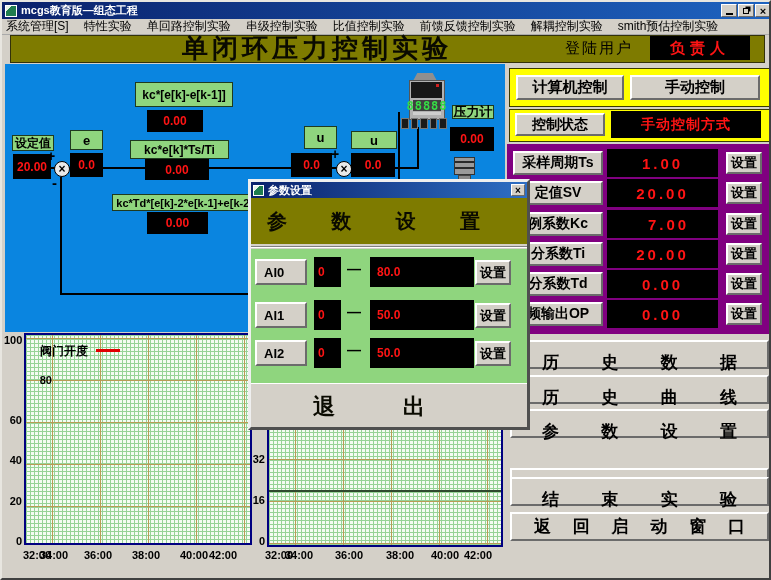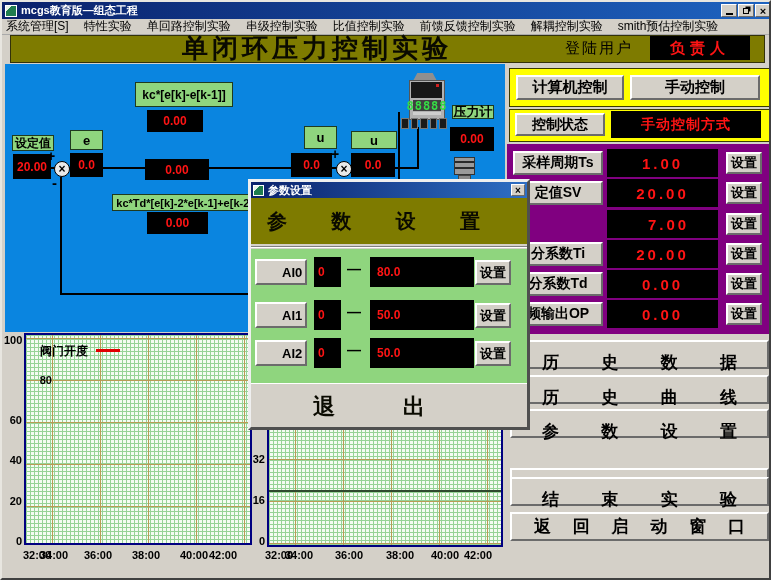--- a/index.html
+++ b/index.html
@@ -39,21 +39,21 @@
       repeating-linear-gradient(to bottom,#b99b55 0 1px,transparent 1px 42px),
       repeating-linear-gradient(to right,#96d396 0 1px,transparent 1px 4px),
       repeating-linear-gradient(to bottom,#96d396 0 1px,transparent 1px 4px);
     background-position:26px 0,0 3px,0 0,0 0;}
   .ytick{position:absolute;font-size:11px;font-weight:bold;color:#000;text-align:right;z-index:1;}
   .xtick{position:absolute;top:547px;width:34px;font-size:11px;font-weight:bold;color:#000;text-align:center;z-index:1;}
   .dialog{left:246px;top:177px;width:282px;height:251px;background:#d4d0c8;z-index:20;
           border:3px solid;border-color:#efefef #4f4f4f #4f4f4f #efefef;}
   .dlg-titlebar{left:0;top:0;width:276px;height:16px;background:linear-gradient(90deg,#0a216b,#2e6fc4);
                 display:flex;align-items:center;color:#fff;font-size:11px;font-weight:bold;padding-left:2px;}
-  .dlg-row-label{width:52px;height:26px;font-size:13px;font-weight:bold;display:flex;align-items:center;padding-left:25px;}
+  .dlg-row-label{width:52px;height:26px;font-size:13px;font-weight:bold;display:flex;align-items:center;padding-left:7px;}
   .dlg-set{width:36px;height:25px;font-size:13px;font-weight:bold;display:flex;align-items:center;justify-content:center;}
   .ctrl-btn{display:flex;align-items:center;justify-content:center;font-weight:bold;color:#000;z-index:5;}
 </style>
 </head>
 <body>
 
 <div id="root">
 
   <div class="abs titlebar">
     <span class="mcgs-icon"></span>
@@ -101,20 +101,21 @@
   <div class="sumcircle" style="left:52px;top:159px;">
     <span>×</span>
     </div>
   <div class="abs" style="left:50px;top:172px;font-size:15px;font-weight:bold;color:#000;z-index:2;">-</div>
 
   <div class="abs greenbox" style="left:68px;top:128px;width:33px;height:20px;font-size:13px;z-index:2;">e</div>
   <div class="abs blackbox" style="left:68px;top:151px;width:33px;height:24px;font-size:12px;z-index:2;">0.0</div>
 
   <div class="abs greenbox" style="left:133px;top:80px;width:98px;height:25px;font-size:12px;z-index:2;">kc*[e[k]-e[k-1]]</div>
   <div class="abs blackbox" style="left:145px;top:108px;width:56px;height:22px;font-size:12px;z-index:2;">0.00</div>
+  <div class="abs greenbox" style="left:128px;top:138px;width:99px;height:19px;font-size:12px;z-index:2;">kc*e[k]*Ts/Ti</div>
   <div class="abs blackbox" style="left:143px;top:157px;width:64px;height:21px;font-size:12px;z-index:2;">0.00</div>
   <div class="abs greenbox" style="left:110px;top:192px;width:152px;height:17px;font-size:11px;overflow:hidden;z-index:2;">kc*Td*[e[k]-2*e[k-1]+e[k-2]]/</div>
   <div class="abs blackbox" style="left:145px;top:210px;width:61px;height:22px;font-size:12px;z-index:2;">0.00</div>
 
   <div class="abs greenbox" style="left:302px;top:124px;width:33px;height:23px;font-size:13px;z-index:2;">u</div>
   <div class="abs blackbox" style="left:289px;top:151px;width:41px;height:24px;font-size:12px;z-index:2;">0.0</div>
   <div class="abs" style="left:329px;top:144px;font-size:14px;font-weight:bold;color:#000;z-index:2;">+</div>
   <div class="sumcircle" style="left:334px;top:159px;">
     <span>×</span>
     </div>
@@ -157,20 +158,21 @@
   <div class="abs" style="left:505px;top:142px;width:263px;height:190px;background:#800080;z-index:4;"></div>
 
   <div class="abs raised prow-label" style="top:149px;">采样周期Ts</div>
   <div class="abs blackbox prow-val" style="top:147px;">1.00</div>
   <div class="abs raised prow-set" style="top:150px;">设置</div>
 
   <div class="abs raised prow-label" style="top:179px;">定值SV</div>
   <div class="abs blackbox prow-val" style="top:177px;">20.00</div>
   <div class="abs raised prow-set" style="top:180px;">设置</div>
 
+  <div class="abs raised prow-label" style="top:210px;">例系数Kc</div>
   <div class="abs blackbox prow-val" style="top:208px;padding-left:12px;">7.00</div>
   <div class="abs raised prow-set" style="top:211px;">设置</div>
 
   <div class="abs raised prow-label" style="top:240px;">分系数Ti</div>
   <div class="abs blackbox prow-val" style="top:238px;">20.00</div>
   <div class="abs raised prow-set" style="top:241px;">设置</div>
 
   <div class="abs raised prow-label" style="top:270px;">分系数Td</div>
   <div class="abs blackbox prow-val" style="top:268px;">0.00</div>
   <div class="abs raised prow-set" style="top:271px;">设置</div>

